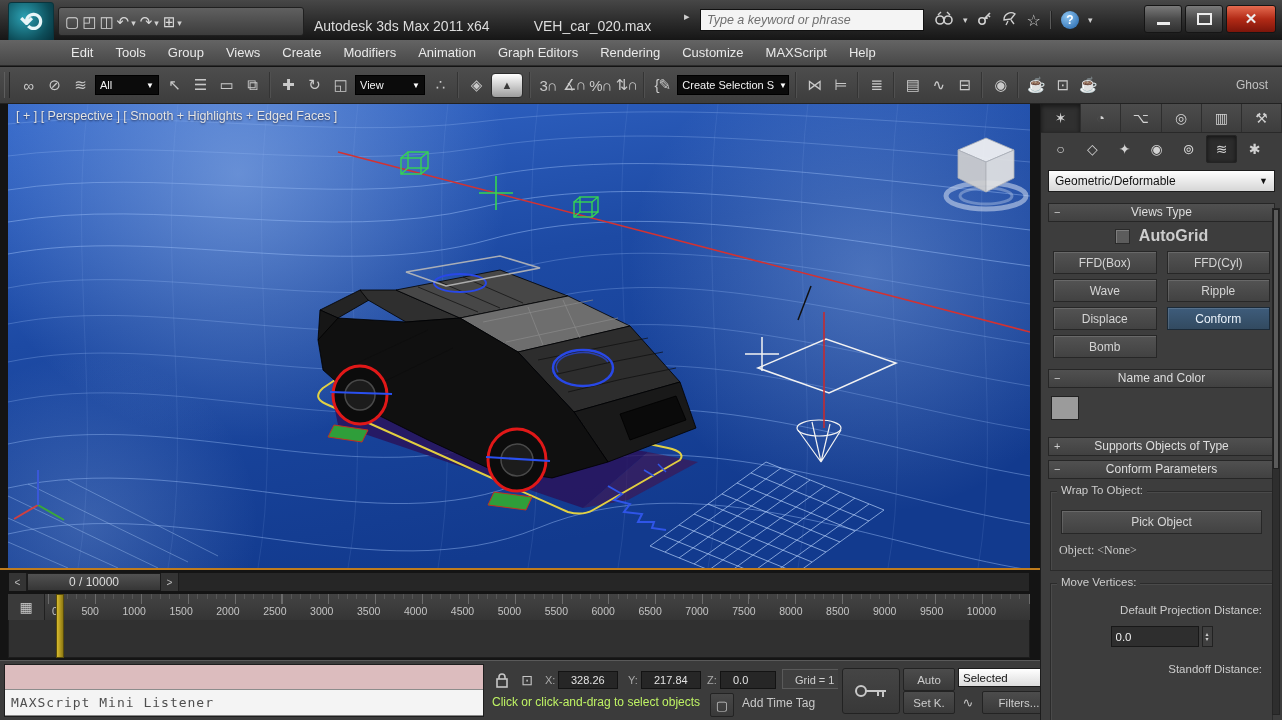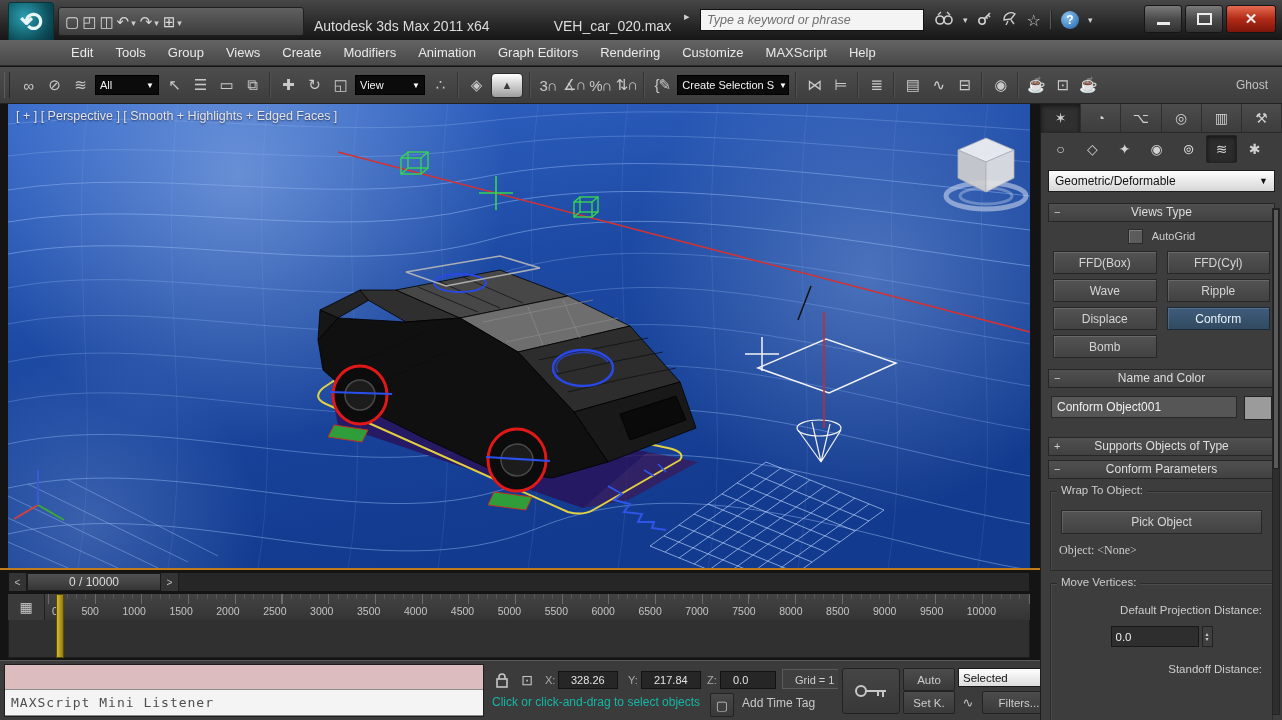--- a/index.html
+++ b/index.html
@@ -9,21 +9,21 @@
 
   
   .titlebar{left:0;top:0;width:1282px;height:40px;background:linear-gradient(#474747,#2b2b2b 55%,#161616);border-bottom:1px solid #000;}
   .logo{left:8px;top:2px;width:44px;height:40px;border-radius:3px;border:1px solid #0a343c;
         background:radial-gradient(circle at 35% 35%,#2ba0b2,#0d4e5a 65%,#062e38);
         color:#e8f6f8;font-size:27px;text-align:center;line-height:38px;font-weight:bold;}
   .qat{left:58px;top:7px;width:232px;height:27px;border:1px solid #202020;border-radius:3px;
        background:linear-gradient(#606060,#3c3c3c);display:flex;align-items:center;gap:3px;padding:0 6px;color:#d8d8d8;}
   .qat span{font-size:15px;line-height:1;}
   .qat .dd{font-size:9px;color:#cfcfcf;margin:4px 1px 0 -1px;}
-  .titletext{left:314px;top:0;height:52px;display:flex;align-items:center;gap:64px;color:#dcdcdc;font-size:14px;}
+  .titletext{left:314px;top:0;height:52px;display:flex;align-items:center;gap:44px;color:#dcdcdc;font-size:14px;}
   .crumb{left:684px;top:10px;color:#cfcfcf;font-size:11px;}
   .searchbox{left:700px;top:9px;width:224px;height:22px;}
   .searchbox input{width:100%;height:100%;box-sizing:border-box;background:#f4f4f4;border:1px solid #111;
         font-family:"Liberation Sans",sans-serif;font-size:12.5px;padding:0 6px;color:#333;}
   .searchbox input::placeholder{font-style:italic;color:#6f6f6f;}
   .infocenter{left:934px;top:7px;height:26px;display:flex;align-items:center;gap:9px;color:#d0d0d0;}
   .ic-sep{width:1px;height:18px;background:#5a5a5a;border-right:1px solid #222;}
   .help-badge{width:18px;height:18px;border-radius:50%;background:radial-gradient(circle at 35% 30%,#8cc4f0,#1f62aa);
         color:#fff;font-weight:bold;font-size:12px;text-align:center;line-height:18px;}
   .winbtns{right:6px;top:5px;display:flex;gap:3px;}
@@ -87,21 +87,21 @@
   .grid-field{position:absolute;left:782px;top:8px;width:56px;height:20px;background:#3f3f3f;border:1px solid #5a5a5a;
         border-right:none;color:#cfcfcf;font-size:11px;line-height:20px;padding-left:12px;overflow:hidden;white-space:nowrap;box-sizing:border-box;}
   .key-btn{position:absolute;left:842px;top:7px;width:56px;height:44px;background:linear-gradient(#454545,#383838);
         border:1px solid #222;border-radius:3px;display:flex;align-items:center;justify-content:center;}
   .small-btn{position:absolute;height:21px;background:linear-gradient(#4c4c4c,#3a3a3a);border:1px solid #232323;border-radius:2px;
         color:#cccccc;font-size:11.5px;display:flex;align-items:center;justify-content:center;}
   .sel-combo{position:absolute;left:931px;top:7px;width:110px;height:19px;background:linear-gradient(#ffffff,#dcdcdc);
         border:1px solid #1a1a1a;color:#111;font-size:11.5px;display:flex;align-items:center;justify-content:space-between;
         padding:0 4px;box-sizing:border-box;}
   .sel-combo .arr{font-size:8px;}
-  .prompt{position:absolute;left:492px;top:34px;color:#14b8a6;font-size:12px;}
+  .prompt{position:absolute;left:492px;top:34px;color:#bef264;font-size:12px;}
   .addtag{position:absolute;left:742px;top:35px;color:#c9c9c9;font-size:12px;}
   .pb-group{position:absolute;display:flex;gap:2px;}
   .pbtn{height:20px;min-width:20px;background:linear-gradient(#4c4c4c,#383838);border:1px solid #202020;border-radius:3px;
         color:#cfcfcf;font-size:8.5px;display:flex;align-items:center;justify-content:center;padding:0 3px;letter-spacing:-1px;}
   .frame-field{width:62px;height:18px;background:#262626;border:1px solid #131313;color:#e3e3e3;font-size:11px;padding:0 4px;box-sizing:border-box;font-family:"Liberation Sans",sans-serif;}
   .spin{display:flex;flex-direction:column;justify-content:center;font-size:6px;color:#ccc;line-height:5px;background:#3f3f3f;border:1px solid #222;width:11px;height:18px;align-items:center;box-sizing:border-box;}
 
   
   .cmdpanel{left:1040px;top:104px;width:242px;height:616px;background:#3d3d3d;border-left:1px solid #1c1c1c;box-sizing:border-box;}
   .cp-tabs{display:flex;height:28px;border-bottom:1px solid #292929;}
@@ -110,21 +110,21 @@
   .cp-tab.active{background:#303030;box-shadow:inset 0 2px 5px rgba(0,0,0,.55);}
   .cp-cats{display:flex;height:32px;align-items:center;padding:0 5px;gap:3px;}
   .cp-cat{width:29px;height:26px;display:flex;align-items:center;justify-content:center;color:#d2d2d2;font-size:14px;border-radius:2px;}
   .cp-cat.active{background:#2c2c2c;box-shadow:inset 0 1px 4px rgba(0,0,0,.6);border:1px solid #242424;}
   .cp-dd{margin:5px 7px 0;height:20px;background:linear-gradient(#fefefe,#d6d6d6);border:1px solid #1c1c1c;color:#111;
         font-size:12px;display:flex;align-items:center;justify-content:space-between;padding:0 6px;}
   .cp-dd .arr{font-size:9px;}
   .rollout{margin:11px 7px 0;height:17px;background:linear-gradient(#505050,#414141);border:1px solid #262626;
         color:#dedede;font-size:12px;text-align:center;line-height:16px;position:relative;}
   .rollout .pm{position:absolute;left:5px;top:0;font-size:11px;color:#cfcfcf;}
-  .autogrid{display:flex;align-items:center;justify-content:center;gap:9px;height:24px;color:#cccccc;font-size:11px;margin-top:2px;}
+  .autogrid{display:flex;align-items:center;justify-content:center;gap:9px;height:24px;color:#cccccc;font-size:16px;margin-top:2px;font-weight:bold;}
   .cb{width:13px;height:13px;background:#5c5c5c;border:1px solid #2a2a2a;box-shadow:inset 1px 1px 0 #7d7d7d;}
   .btn-grid{display:grid;grid-template-columns:1fr 1fr;gap:5px 10px;margin:3px 12px 0;}
   .cp-btn{height:21px;background:linear-gradient(#535353,#424242);border:1px solid #272727;
         box-shadow:inset 1px 1px 0 rgba(255,255,255,.13);color:#d4d4d4;font-size:12px;
         display:flex;align-items:center;justify-content:center;}
   .cp-btn.active{background:linear-gradient(#40608000,#32485d);background:linear-gradient(#3e5c7b,#324a60);border-color:#1b2a38;color:#eaf2fa;}
   .name-row{display:flex;gap:7px;margin:8px 10px 0;}
   .name-row input{flex:1;height:20px;background:#565656;border:1px solid #282828;color:#f0f0f0;font-size:12px;padding:0 5px;font-family:"Liberation Sans",sans-serif;}
   .swatch{width:26px;height:22px;background:#9b9b9b;border:1px solid #222;}
   .groupbox{margin:12px 9px 0;border:1px solid #2b2b2b;box-shadow:inset 1px 1px 0 rgba(255,255,255,.07);position:relative;padding:12px 6px 8px;}
@@ -607,21 +607,20 @@
     <div class="cp-btn">Displace</div>
     <div class="cp-btn active">Conform</div>
     <div class="cp-btn">Bomb</div>
   </div>
 
   <div class="rollout">
     <span class="pm">−</span>
     <span>Name and Color</span>
   </div>
   <div class="name-row">
-    <input type="text" value="Conform Object001" style="">
     <div class="swatch"></div>
   </div>
 
   <div class="rollout" style="margin-top:17px">
     <span class="pm">+</span>
     <span>Supports Objects of Type</span>
   </div>
   <div class="rollout" style="margin-top:4px">
     <span class="pm">−</span>
     <span>Conform Parameters</span>

